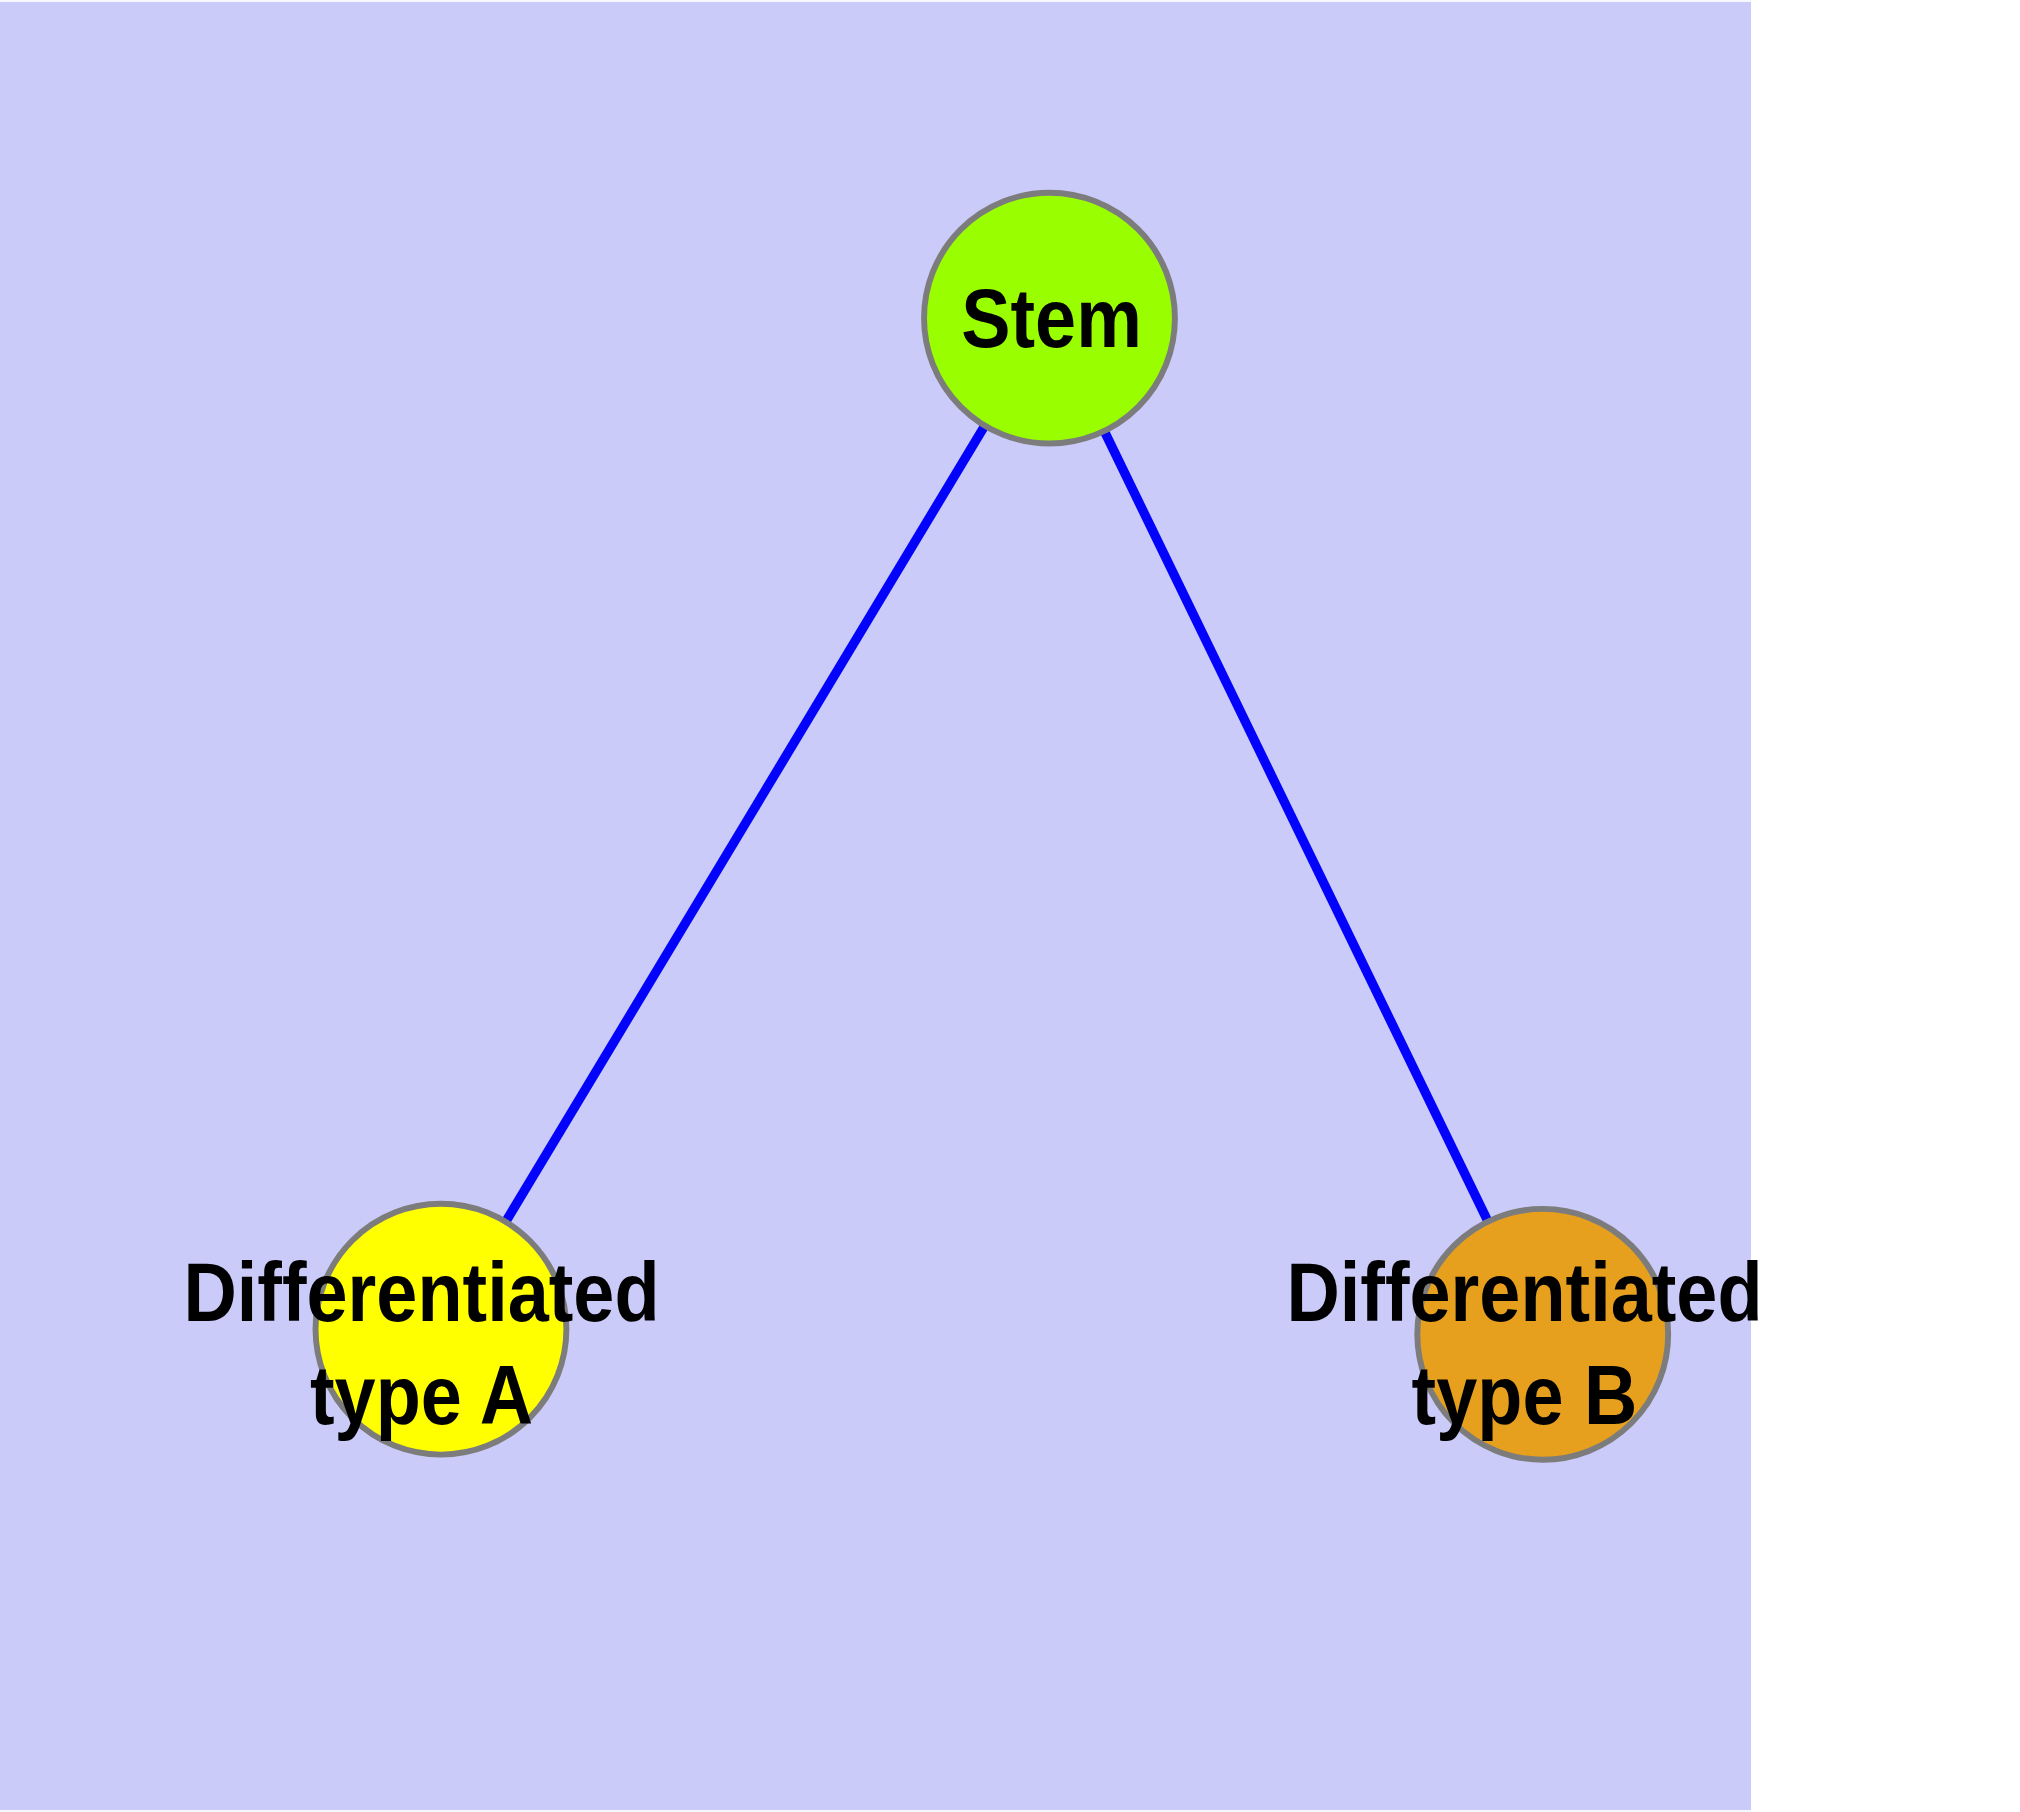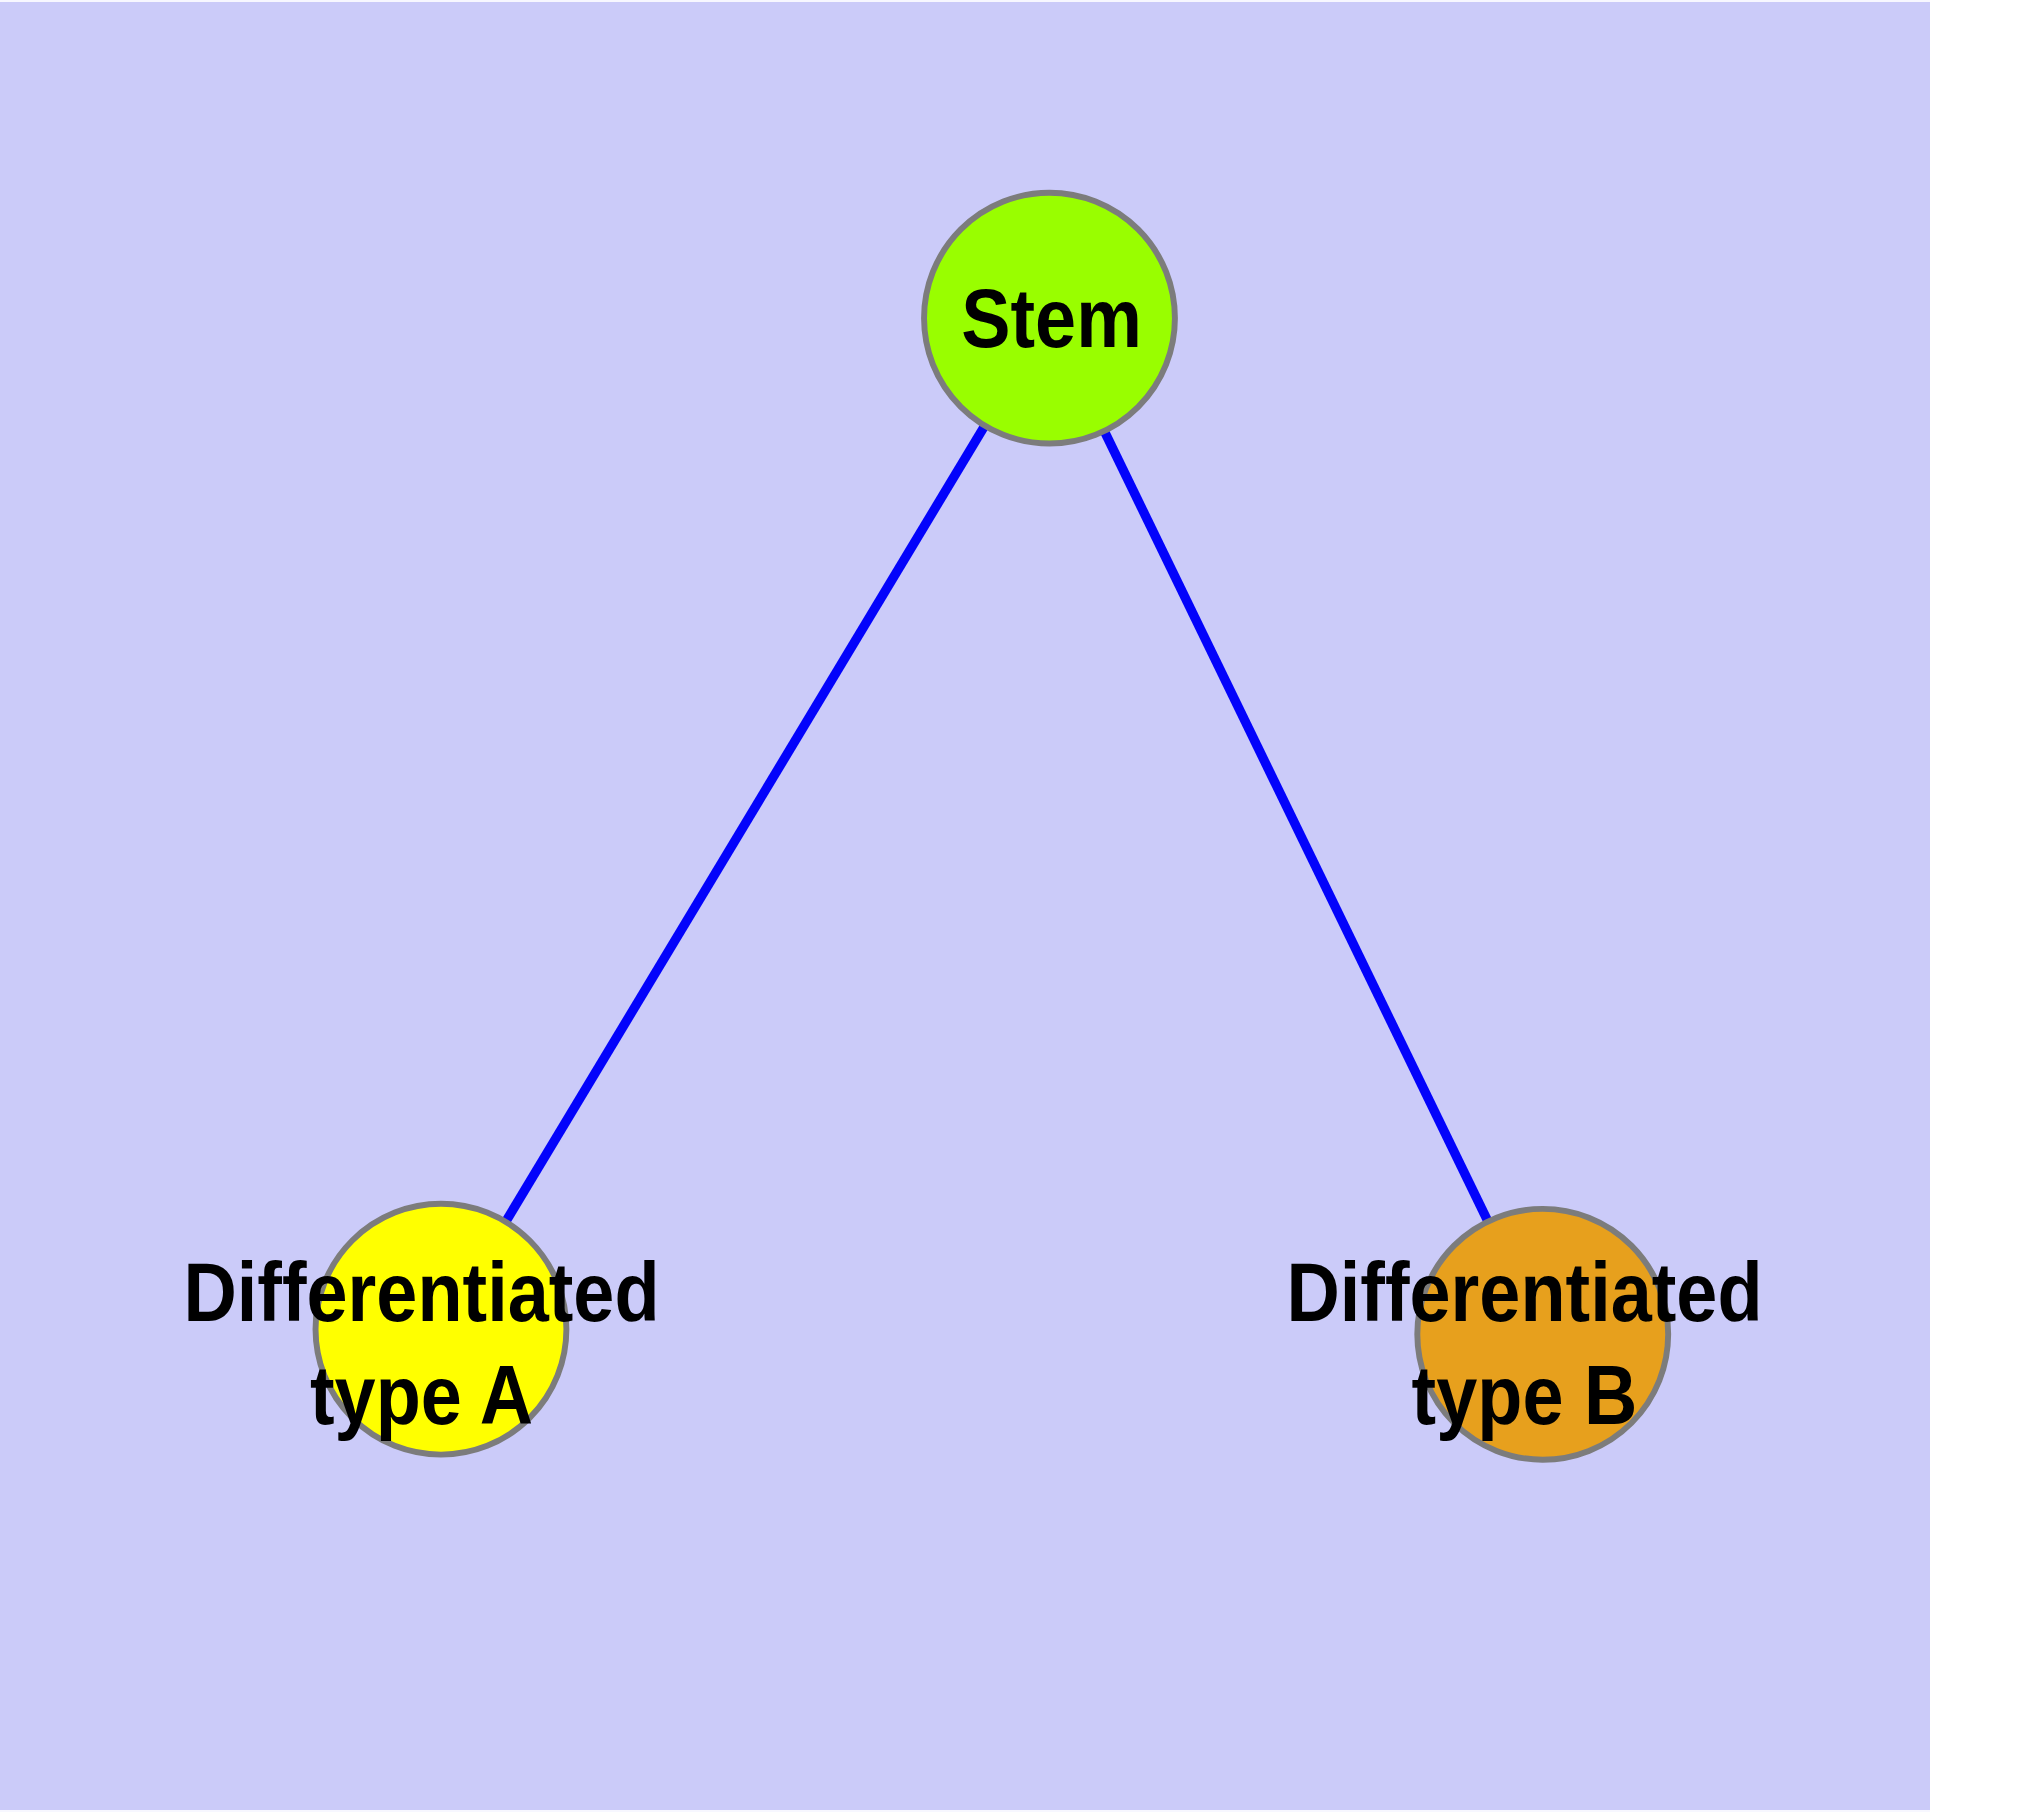--- a/index.html
+++ b/index.html
@@ -5,21 +5,21 @@
   html, body {
     margin: 0;
     padding: 0;
     width: 2021px;
     height: 1812px;
     overflow: hidden;
     font-family: "Liberation Sans", sans-serif;
   }
   #canvas {
     position: relative;
-    width: 1930px;
+    width: 1751px;
     height: 1812px;
     box-sizing: border-box;
     border-top: 2.5px solid #f7f7ff;
     border-bottom: 2.5px solid #f7f7ff;
   }
   #graph {
     position: absolute;
     left: 0;
     top: 0;
     width: 2021px;

